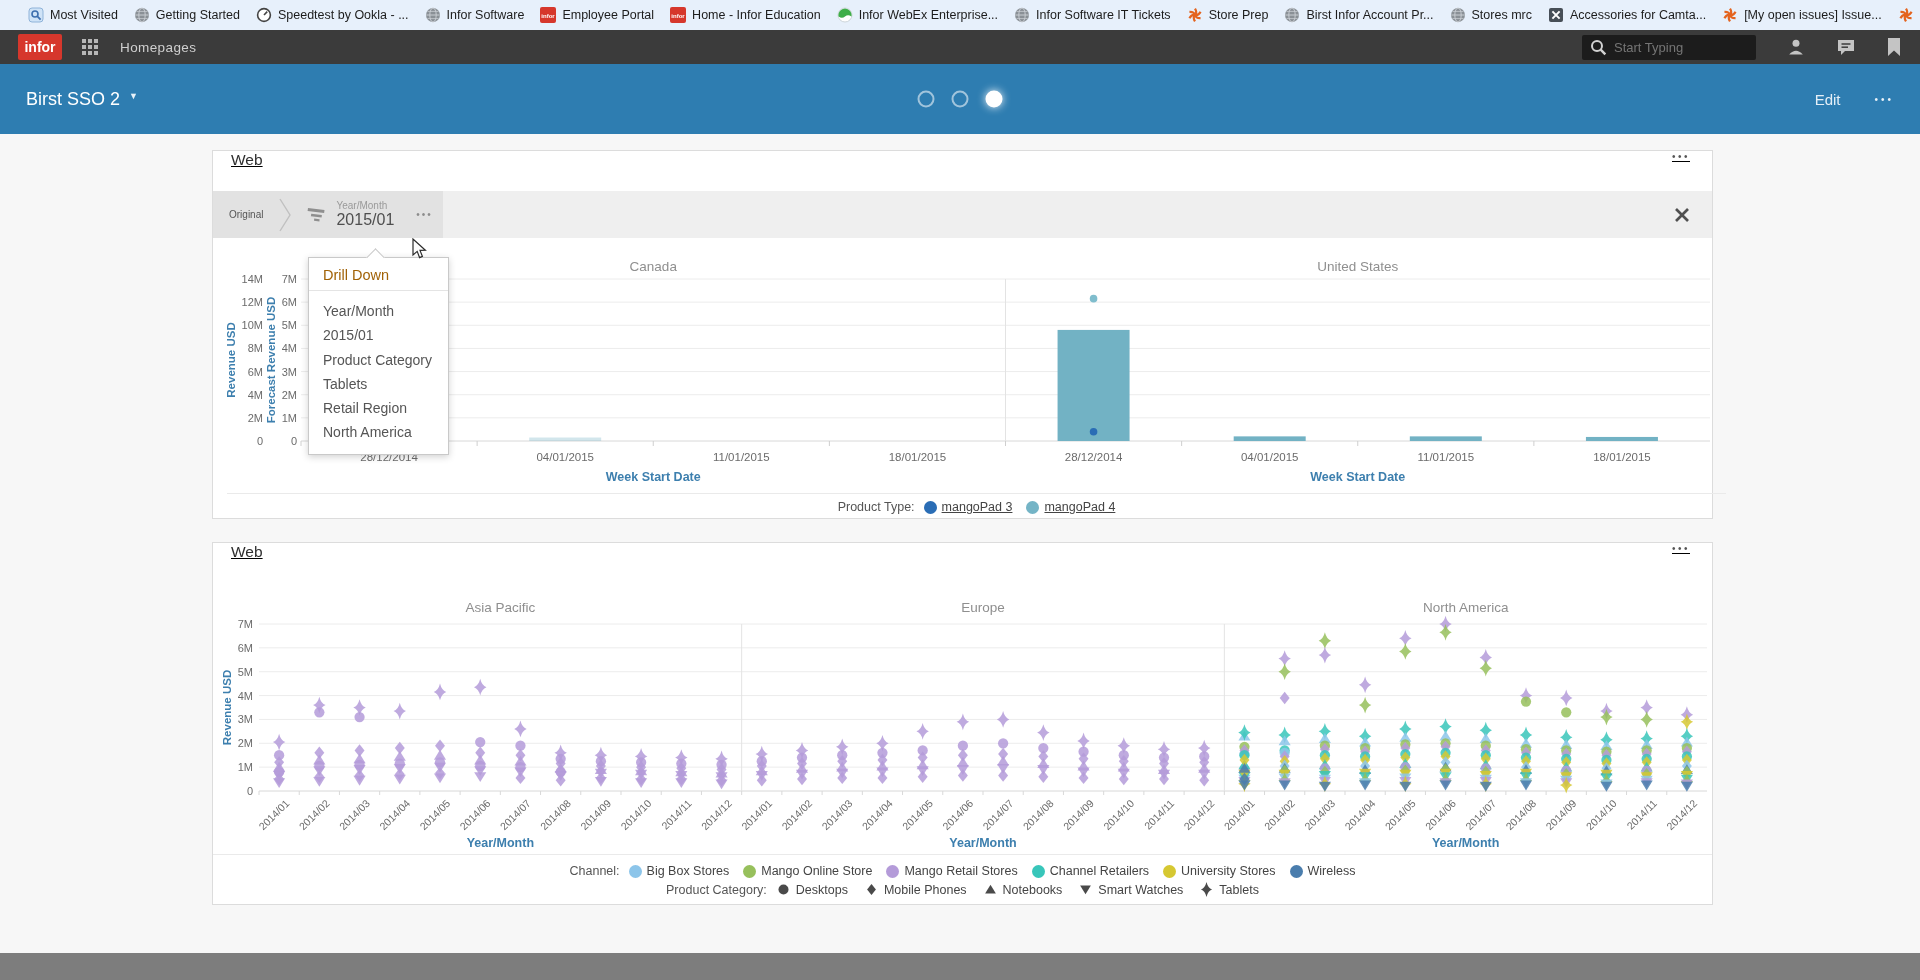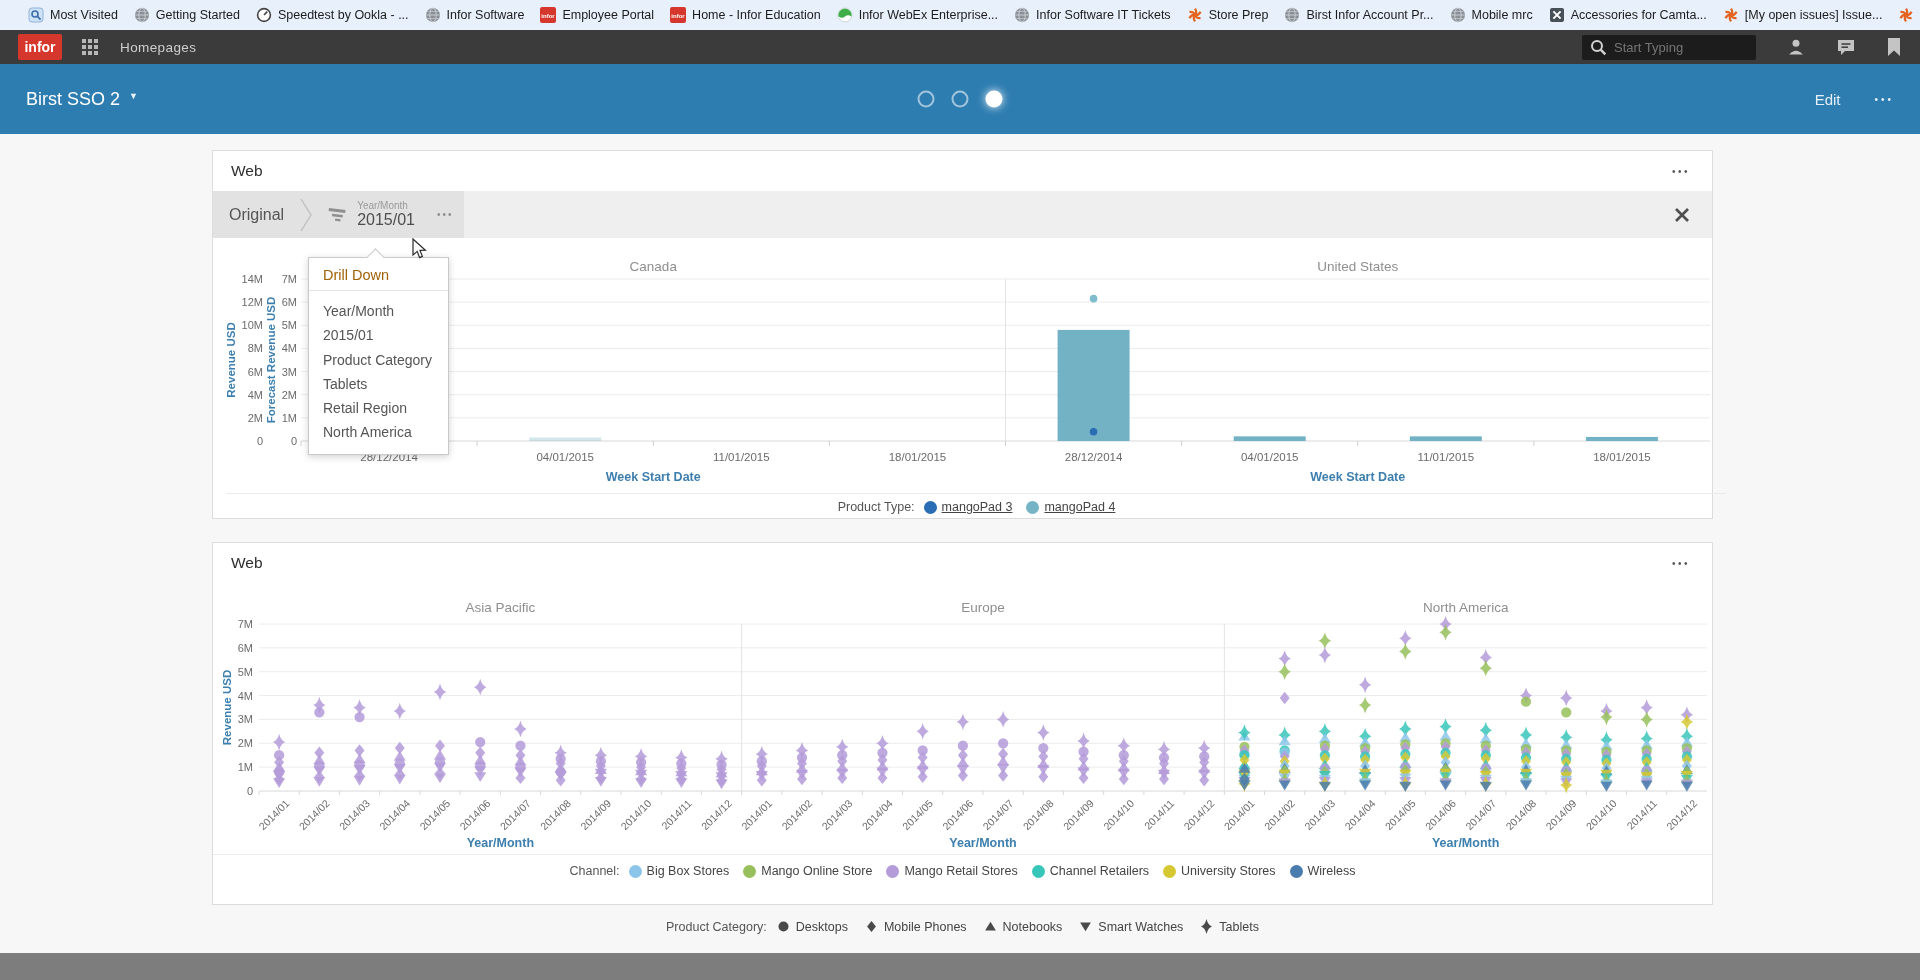--- a/index.html
+++ b/index.html
@@ -38,47 +38,47 @@
   .pb-dot{width:13px;height:13px;border-radius:50%;border:2.5px solid rgba(255,255,255,.55);cursor:pointer;}
   .pb-dot.active{background:#fff;border-color:#fff;box-shadow:0 0 9px rgba(255,255,255,.95);}
   .pb-right{margin-left:auto;display:flex;align-items:center;gap:34px;}
   .pb-edit{color:#e4eff7;font-size:15px;cursor:pointer;}
   .menu-dots{color:#eaf3fa;font-size:10px;letter-spacing:3px;cursor:pointer;}
 
   
   .panel{left:212px;width:1501px;background:#fff;border:1px solid #dcdcdc;box-sizing:border-box;}
   .panel1{top:150px;height:369px;}
   .panel2{top:542px;height:363px;}
-  .panel-header{height:40px;display:flex;align-items:center;justify-content:space-between;
-    padding:0 22px 0 18px;}
+  .panel-header{height:40px;display:flex;align-items:flex-start;justify-content:space-between;
+    padding:0 22px 0 18px;text-decoration:underline;}
   .panel-title{font-size:15.5px;color:#2f2f2f;}
   .panel-menu{color:#555;font-size:10px;letter-spacing:2.5px;cursor:pointer;}
 
   
   .crumb-bar{position:absolute;top:40px;left:0;width:100%;height:47px;background:#efefef;
     display:flex;align-items:stretch;}
   .crumb-active{background:#e2e2e2;display:flex;align-items:stretch;}
-  .crumb-seg{display:flex;align-items:center;padding:16px 16px;font-size:16px;color:#555;cursor:pointer;}
+  .crumb-seg{display:flex;align-items:center;padding:16px 16px;font-size:10px;color:#555;cursor:pointer;}
   .crumb-chev{display:flex;align-items:center;}
   .drill-seg{display:flex;align-items:center;gap:9px;padding:0 12px;cursor:pointer;}
   .drill-labels{display:flex;flex-direction:column;line-height:1.15;}
   .drill-small{font-size:10px;color:#9a9a9a;}
   .drill-big{font-size:16px;color:#4f4f4f;}
   .crumb-more{display:flex;align-items:center;padding:0 10px;color:#8c8c8c;font-size:10px;
     letter-spacing:2px;cursor:pointer;}
   .crumb-close{margin-left:auto;display:flex;align-items:center;padding-right:22px;cursor:pointer;}
 
   
   .legend-row{position:absolute;left:14px;width:100%;display:flex;justify-content:center;
     align-items:center;gap:9px;font-size:12.5px;color:#444;}
   .legend1{top:342px;height:26px;border-top:1px solid #eaeaea;}
   .legend-wrap2{position:absolute;left:0;top:311px;width:100%;height:51px;border-top:1px solid #eaeaea;
     display:flex;flex-direction:column;justify-content:center;gap:4px;}
   .legend-line{display:flex;justify-content:center;align-items:center;gap:9px;
-    font-size:12.5px;color:#444;margin-top:37px;}
+    font-size:12.5px;color:#444;}
   .lg-title{color:#555;}
   .lg-item{display:flex;align-items:center;gap:5px;cursor:pointer;}
   .lg-dot{width:13px;height:13px;border-radius:50%;display:inline-block;}
 
   
   .dropdown{left:308px;top:257px;width:141px;background:#fff;border:1px solid #c9c9c9;
     box-shadow:0 2px 7px rgba(0,0,0,.18);z-index:30;box-sizing:border-box;}
   .dropdown:before{content:"";position:absolute;top:-7px;left:60px;width:12px;height:12px;
     background:#fff;border-left:1px solid #c9c9c9;border-top:1px solid #c9c9c9;
     transform:rotate(45deg);}
@@ -213,21 +213,21 @@
       <span class="bm-item">
         <span class="bm-icon">
           <svg width="16" height="16">
             <circle cx="8" cy="8" r="7" fill="#8a9096"></circle>
             <ellipse cx="8" cy="8" rx="3.2" ry="7" fill="none" stroke="#c8cdd2" stroke-width="1"></ellipse>
             <line x1="1.2" y1="8" x2="14.8" y2="8" stroke="#c8cdd2" stroke-width="1"></line>
             <line x1="2.4" y1="4.4" x2="13.6" y2="4.4" stroke="#c8cdd2" stroke-width="0.8"></line>
             <line x1="2.4" y1="11.6" x2="13.6" y2="11.6" stroke="#c8cdd2" stroke-width="0.8"></line>
           </svg>
         </span>
-        <span class="lbl">Mobile mrc</span>
+        <span class="lbl">Stores mrc</span>
       </span>
       <span class="bm-item">
         <span class="bm-icon">
           <svg width="16" height="16">
             <rect x="1" y="1" width="14" height="14" rx="2" fill="#474f57"></rect>
             <path d="M4.4 4.4 L11.6 11.6 M11.6 4.4 L4.4 11.6" stroke="#fff" stroke-width="2"></path>
           </svg>
         </span>
         <span class="lbl">Accessories for Camta...</span>
       </span>

